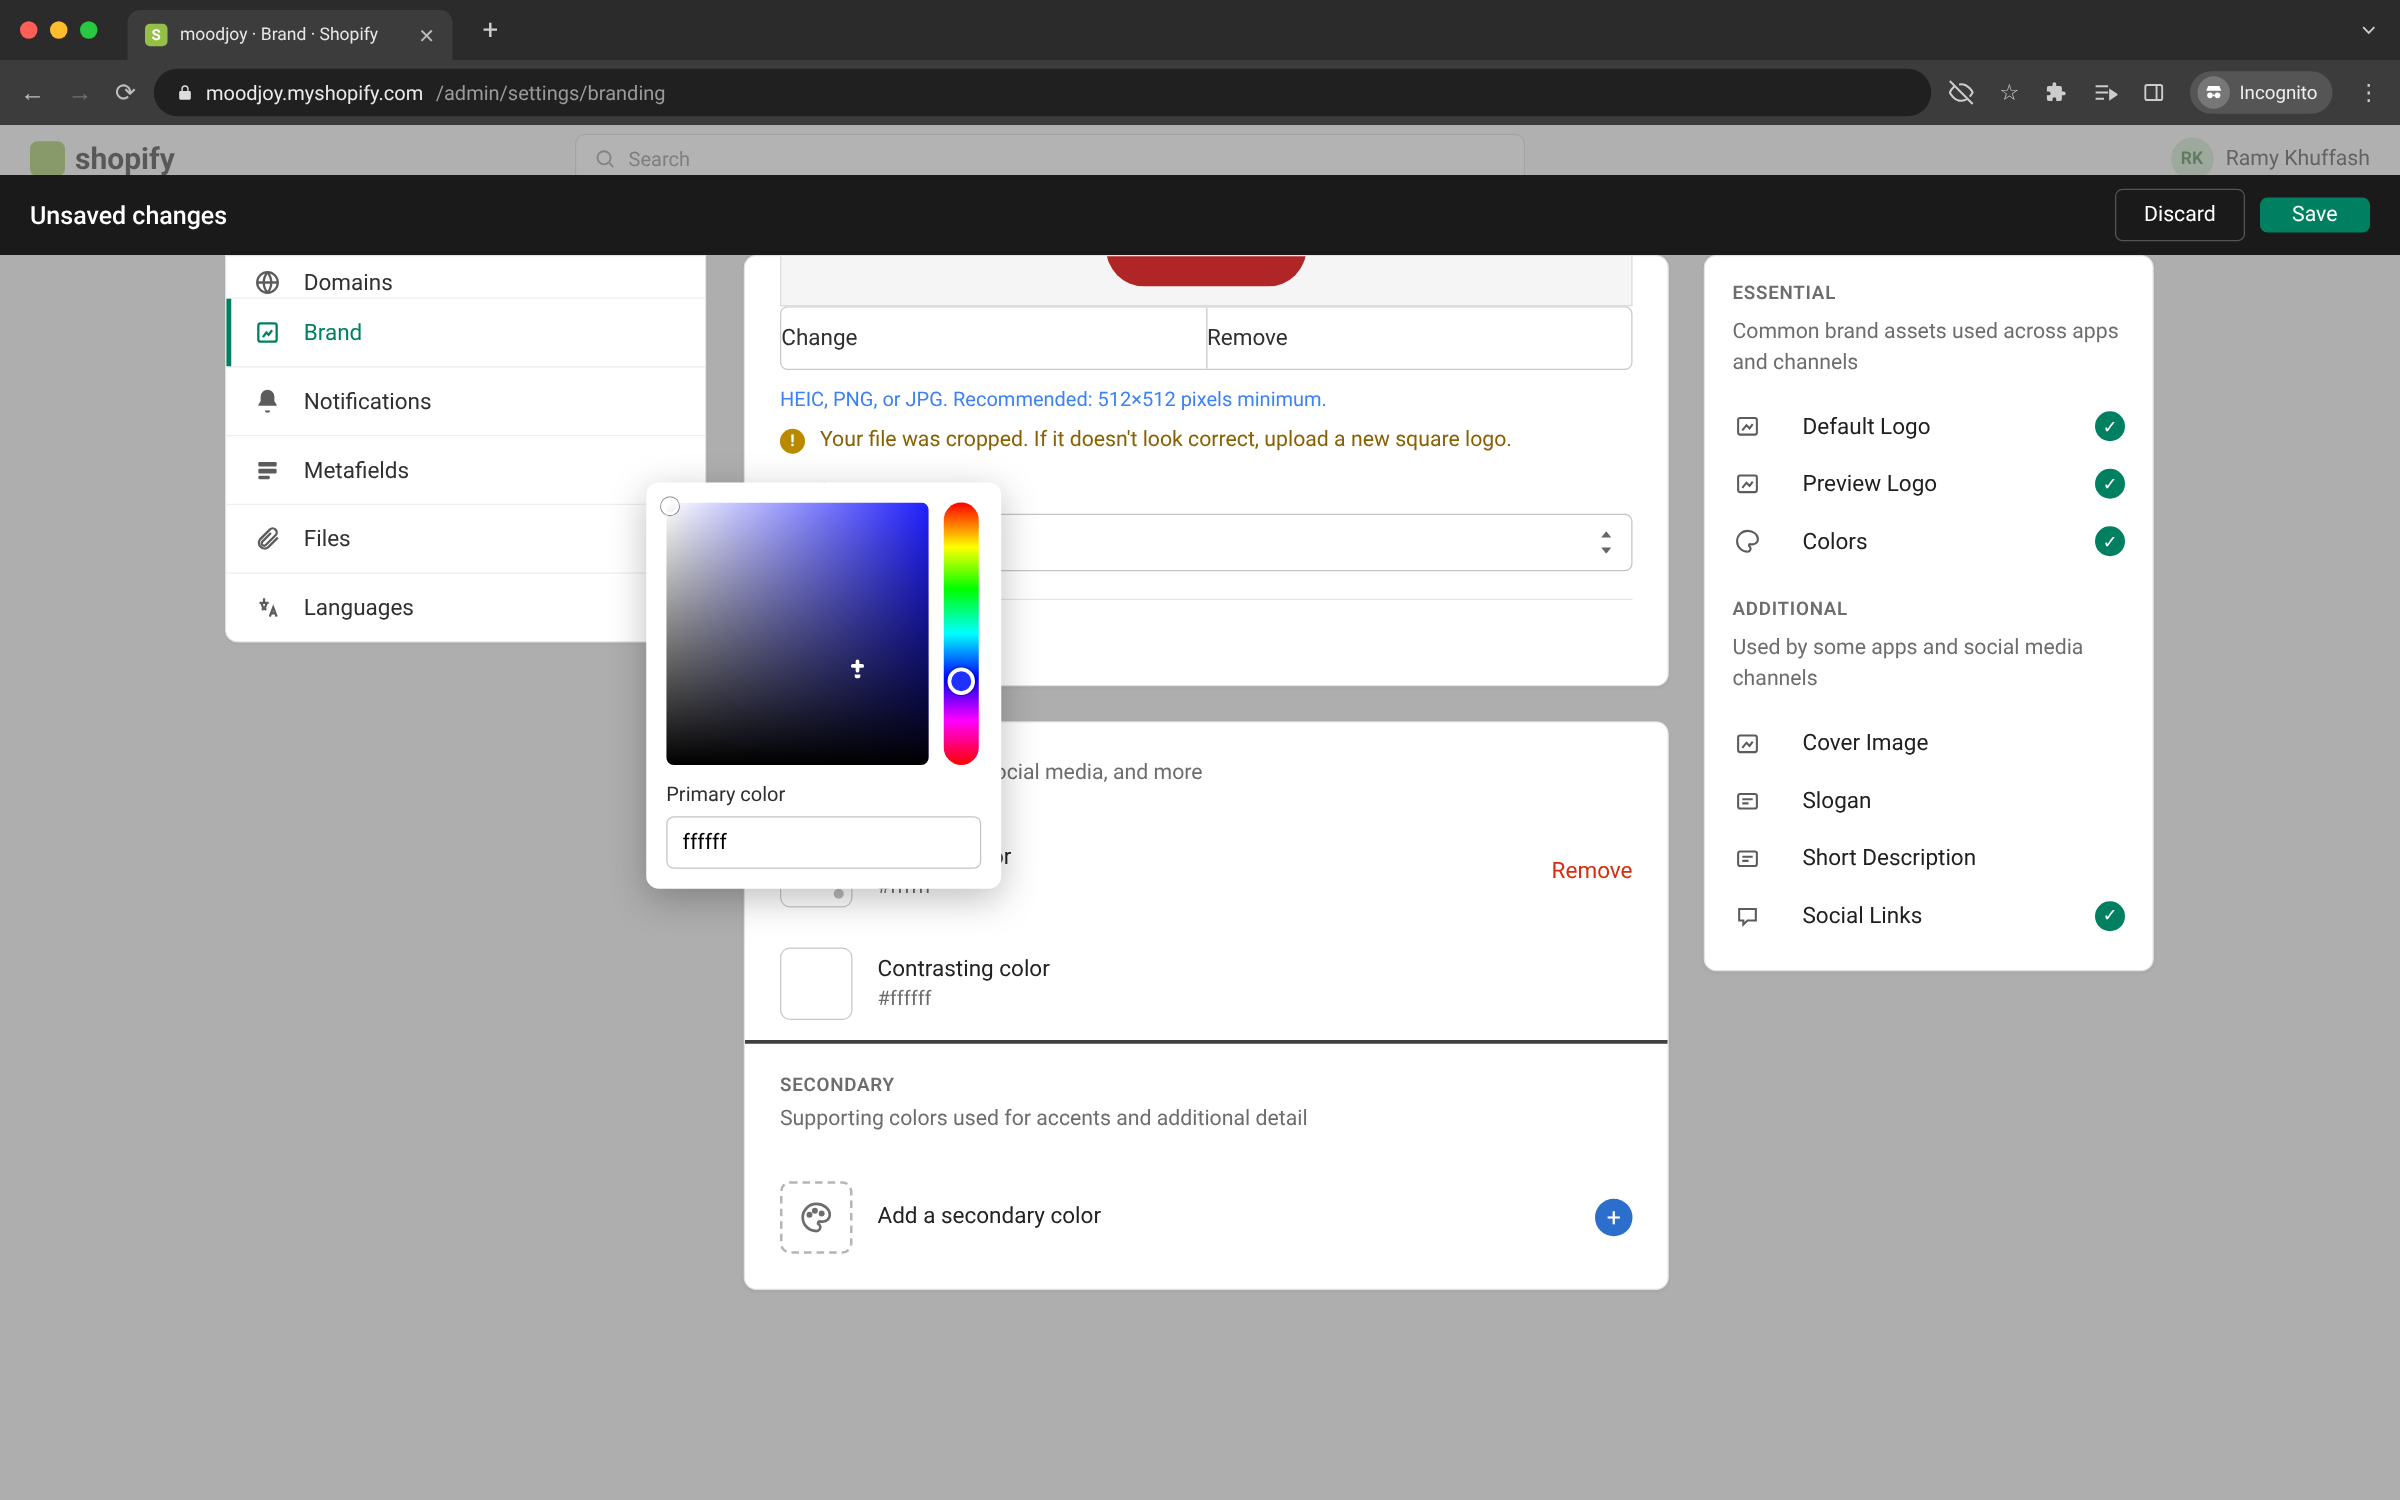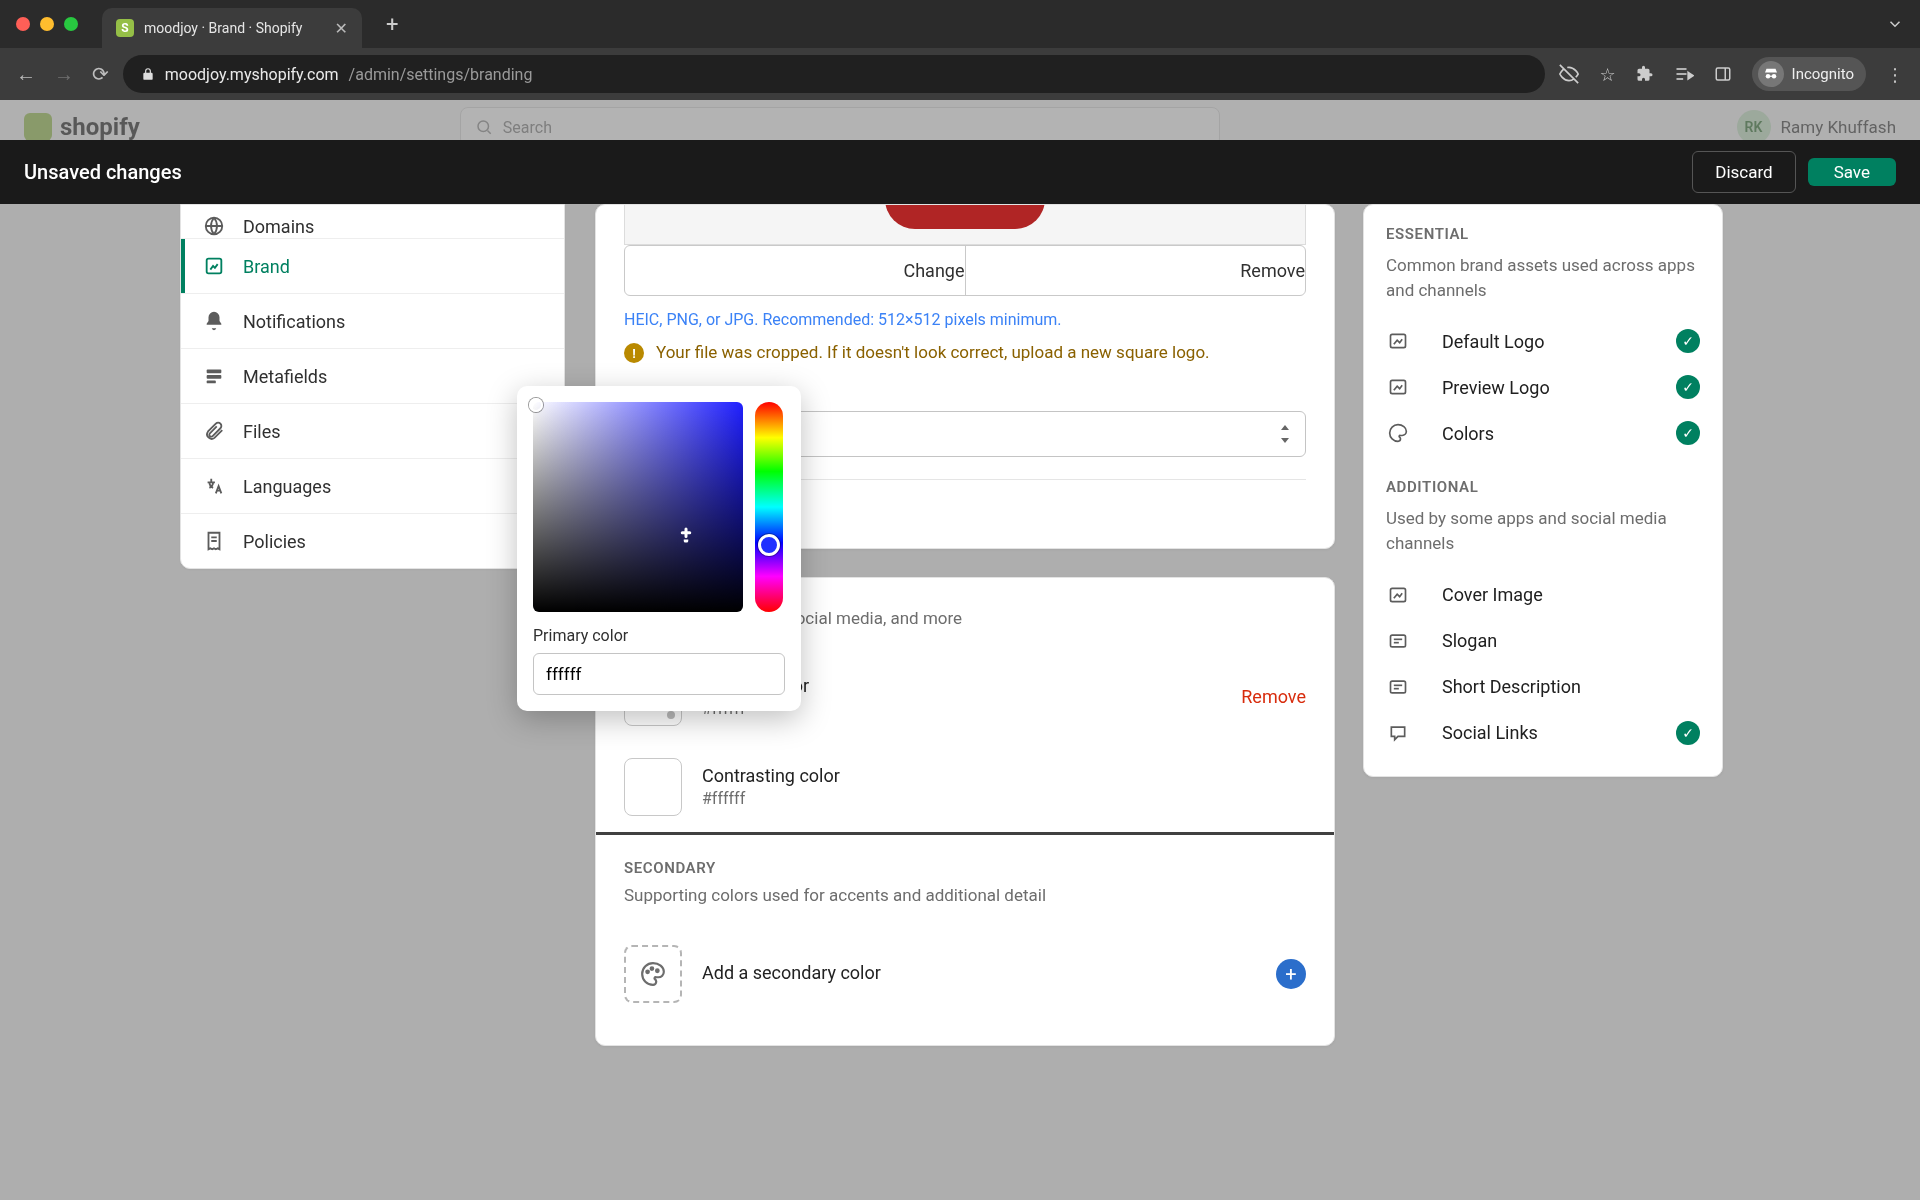--- a/index.html
+++ b/index.html
@@ -60,21 +60,21 @@
 .sb-icon { width:22px; height:22px; display:flex; align-items:center; justify-content:center; color:#5c5c5c; font-size:18px;}
 .sb-item.active .sb-icon { color:#008060;}
 .sb-label { font-size:18px;}
 
 
 .main { width:740px; margin-left:30px;}
 .main-card { background:#fff; border:1px solid #e3e3e3; border-radius:10px; overflow:visible; box-shadow:0 1px 3px rgba(0,0,0,.05); padding:0; position:relative;}
 .logo-preview { height:40px; background:#f5f5f5; border:1px solid #dcdcdc; border-top:none; border-radius:0; margin:0 28px; position:relative; display:flex; justify-content:center; align-items:flex-start; overflow:hidden;}
 .logo-shape { width:160px; height:30px; background:#b02525; border-radius:0 0 80px 80px; margin-top:-6px;}
 .btn-row { display:flex; border:1px solid #c9c9c9; border-radius:6px; margin:0 28px 14px; overflow:hidden;}
-.btn-half { flex:1; text-align:right; padding:14px 0; font-size:18px; color:#303030; cursor:pointer;}
+.btn-half { flex:1; text-align:left; padding:14px 0; font-size:18px; color:#303030; cursor:pointer;}
 .btn-half:first-child { border-right:1px solid #c9c9c9;}
 .hint { color:#3b82f6; font-size:16px; margin:0 28px 12px;}
 .warn-row { display:flex; gap:12px; margin:0 28px 18px; color:#8a6100;}
 .warn-icon { width:20px; height:20px; border-radius:50%; background:#b98900; color:#fff; display:flex; align-items:center; justify-content:center; font-size:13px; font-weight:700; flex-shrink:0; margin-top:2px;}
 .warn-text { font-size:17px; line-height:1.4;}
 .label { font-size:17px; color:#303030; margin:0 28px 8px;}
 .select-box { margin:0 28px 22px; border:1px solid #c4c4c4; border-radius:6px; height:46px; display:flex; align-items:center; justify-content:flex-end; padding:0 14px; color:#6d6d6d;}
 .link-row { margin:0 28px 0; padding:24px 0 24px; border-top:1px solid #e5e5e5; }
 .link { color:#2b6ecb; font-size:17px; text-decoration:underline;}
 .section { padding:24px 28px; border-top:3px solid #404040;}
@@ -273,28 +273,20 @@
             <div class="sb-label">Files</div>
           </div>
           <div class="sb-item">
             <div class="sb-icon">
               <svg width="22" height="22" viewBox="0 0 24 24" fill="none" stroke="currentColor" stroke-width="2">
                   <path d="M5 8h8M9 4v4M7 8c0 4 4 6 4 6M11 8c0 4-4 6-4 6M14 20l3-8 3 8M15 17h4"></path>
                 </svg>
             </div>
             <div class="sb-label">Languages</div>
           </div>
-          <div class="sb-item">
-            <div class="sb-icon">
-              <svg width="22" height="22" viewBox="0 0 24 24" fill="none" stroke="currentColor" stroke-width="2">
-                  <path d="M6 3h12v18l-2-1-2 1-2-1-2 1-2-1-2 1zM9 8h6M9 12h6"></path>
-                </svg>
-            </div>
-            <div class="sb-label">Policies</div>
-          </div>
         </div>
       </div>
 
       <div class="main">
         <div class="main-card">
           <div class="logo-preview">
             <div class="logo-shape"></div>
           </div>
           <div class="btn-row">
             <div class="btn-half">Change</div>
@@ -338,21 +330,21 @@
             <div class="swatch"></div>
             <div class="color-info">
               <div class="color-name">Contrasting color</div>
               <div class="color-hex">#ffffff</div>
             </div>
           </div>
           <div class="section">
             <div class="section-title">SECONDARY</div>
             <div class="section-sub">Supporting colors used for accents and additional detail</div>
           </div>
-          <div class="color-row" style="padding-bottom:42px;justify-content:center;">
+          <div class="color-row" style="padding-bottom:28px;justify-content:center;">
             <div class="swatch dashed">
               <span class="palette-icon">
                 <svg width="26" height="26" viewBox="0 0 24 24" fill="none" stroke="currentColor" stroke-width="2">
                     <path d="M12 2a10 10 0 100 20 3 3 0 003-3 3 3 0 00-1-2 1 1 0 011-2h2a5 5 0 005-5c0-4.4-4.5-8-10-8z"></path>
                     <circle cx="7" cy="10" r="1.2" fill="currentColor"></circle>
                     <circle cx="11" cy="7" r="1.2" fill="currentColor"></circle>
                     <circle cx="16" cy="9" r="1.2" fill="currentColor"></circle>
                   </svg>
               </span>
             </div>

